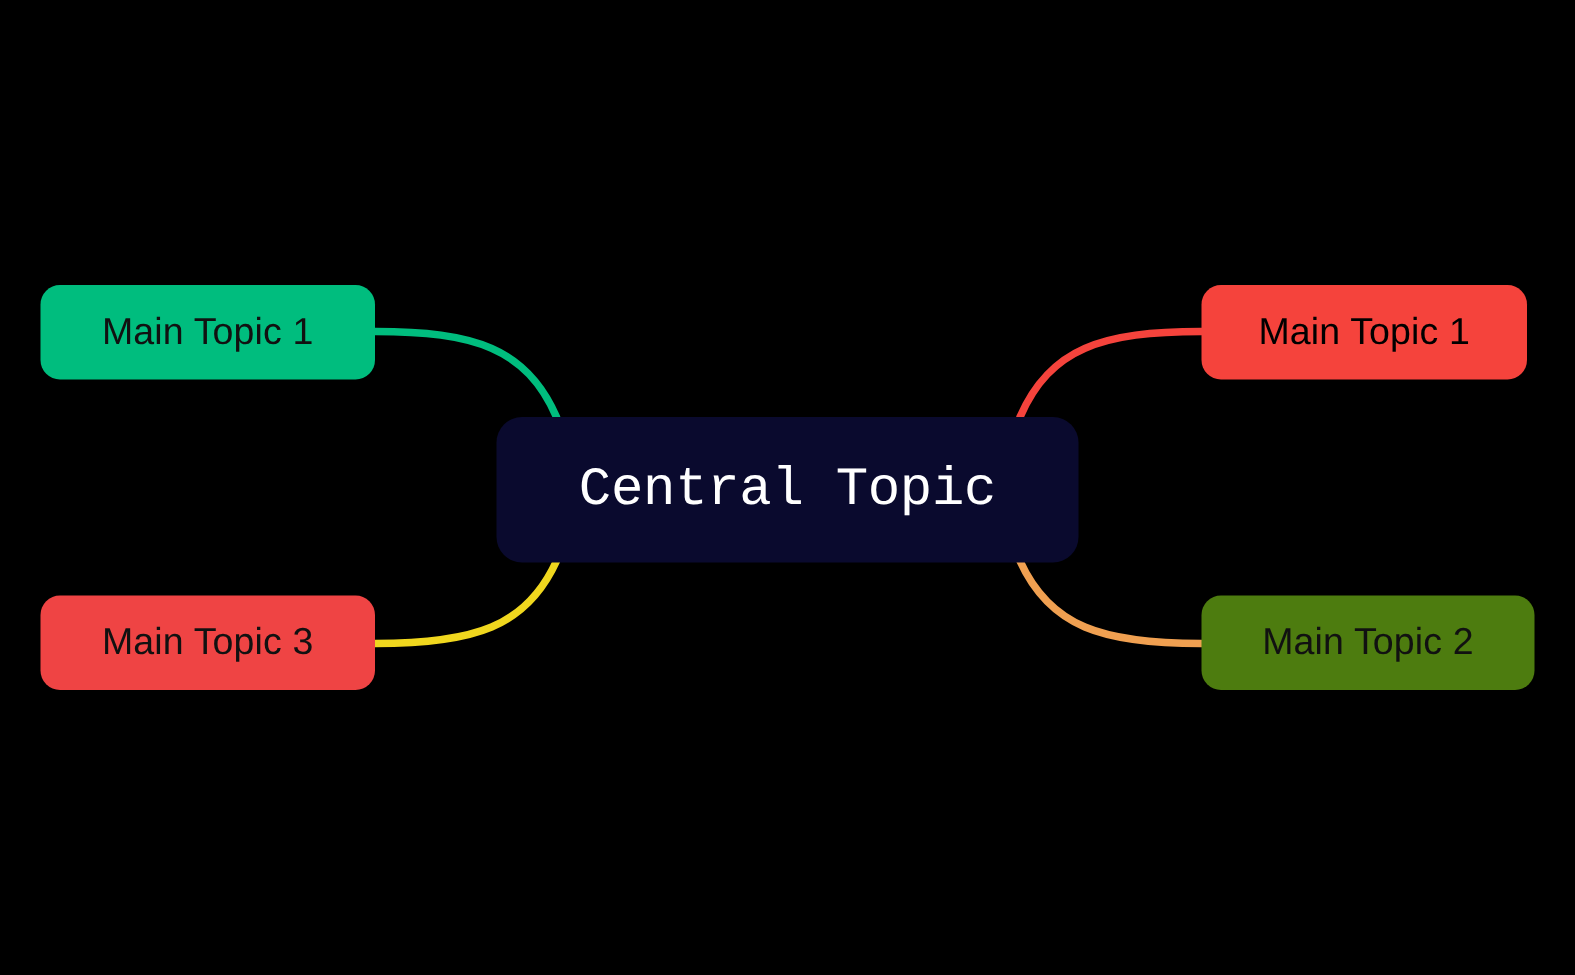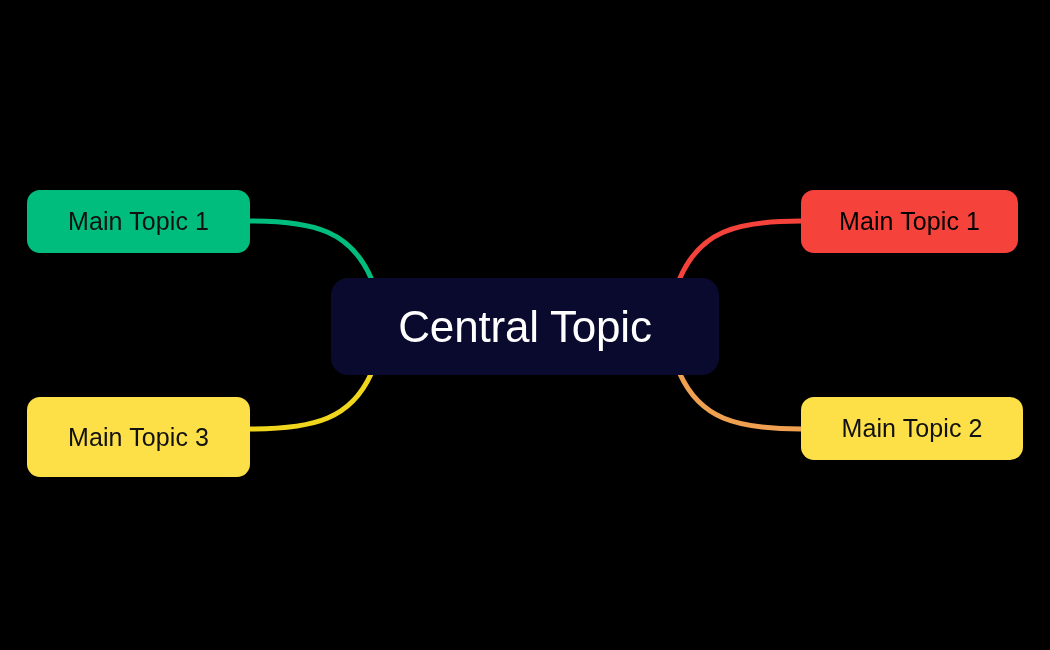--- a/index.html
+++ b/index.html
@@ -41,24 +41,25 @@
     font-weight: 400;
     border-radius: 13px;
   }
   #node-central {
     left: 331px;
     top: 278px;
     width: 388px;
     height: 97px;
     background: #0a0a2e;
     color: #ffffff;
-    font-size: 44px;
+    font-size: 36px;
     font-weight: 500;
     border-radius: 17px;
     letter-spacing: -0.2px;
+    font-family: Liberation Mono, monospace;
   }
   #node-topic-1 {
     left: 801px;
     top: 190px;
     width: 217px;
     height: 63px;
   }
   #node-topic-2 {
     left: 801px;
     top: 397px;
@@ -87,19 +88,19 @@
     <path fill="none" stroke="#f5433c" stroke-width="5" stroke-linecap="round" d="M 801 221 C 735 221 700 232 680 278"></path>
     <path fill="none" stroke="#f0a051" stroke-width="5" stroke-linecap="round" d="M 801 429 C 735 429 700 418 680 374"></path>
     <path fill="none" stroke="#f0d71e" stroke-width="5" stroke-linecap="round" d="M 250 429 C 316 429 351 418 371 374"></path>
     <path fill="none" stroke="#00bd7e" stroke-width="5" stroke-linecap="round" d="M 250 221 C 316 221 351 232 371 278"></path>
   </svg>
 
   <div class="node" id="node-central" style="background: rgb(10, 10, 46); color: rgb(255, 255, 255); left: 331px; top: 278px; width: 388px; height: 97px;">Central Topic</div>
 
   <div class="node node-branch" id="node-topic-1" style="background: rgb(245, 67, 60); color: #000000; left: 801px; top: 190px; width: 217px; height: 63px;">Main Topic 1</div>
 
-  <div class="node node-branch" id="node-topic-2" style="background: #fde047; color: rgb(17, 17, 17); left: 801px; top: 397px; width: 222px; height: 63px;">Main Topic 2</div>
+  <div class="node node-branch" id="node-topic-2" style="background: #4d7c0f; color: rgb(17, 17, 17); left: 801px; top: 397px; width: 222px; height: 63px;">Main Topic 2</div>
 
-  <div class="node node-branch" id="node-topic-3" style="background: #fde047; color: rgb(17, 17, 17); left: 27px; top: 397px; width: 223px; height: 80px;">Main Topic 3</div>
+  <div class="node node-branch" id="node-topic-3" style="background: #ef4444; color: rgb(17, 17, 17); left: 27px; top: 397px; width: 223px; height: 63px;">Main Topic 3</div>
 
   <div class="node node-branch" id="node-topic-4" style="background: rgb(0, 189, 126); color: rgb(17, 17, 17); left: 27px; top: 190px; width: 223px; height: 63px;">Main Topic 1</div>
 
 </div>
 
 </body></html>

